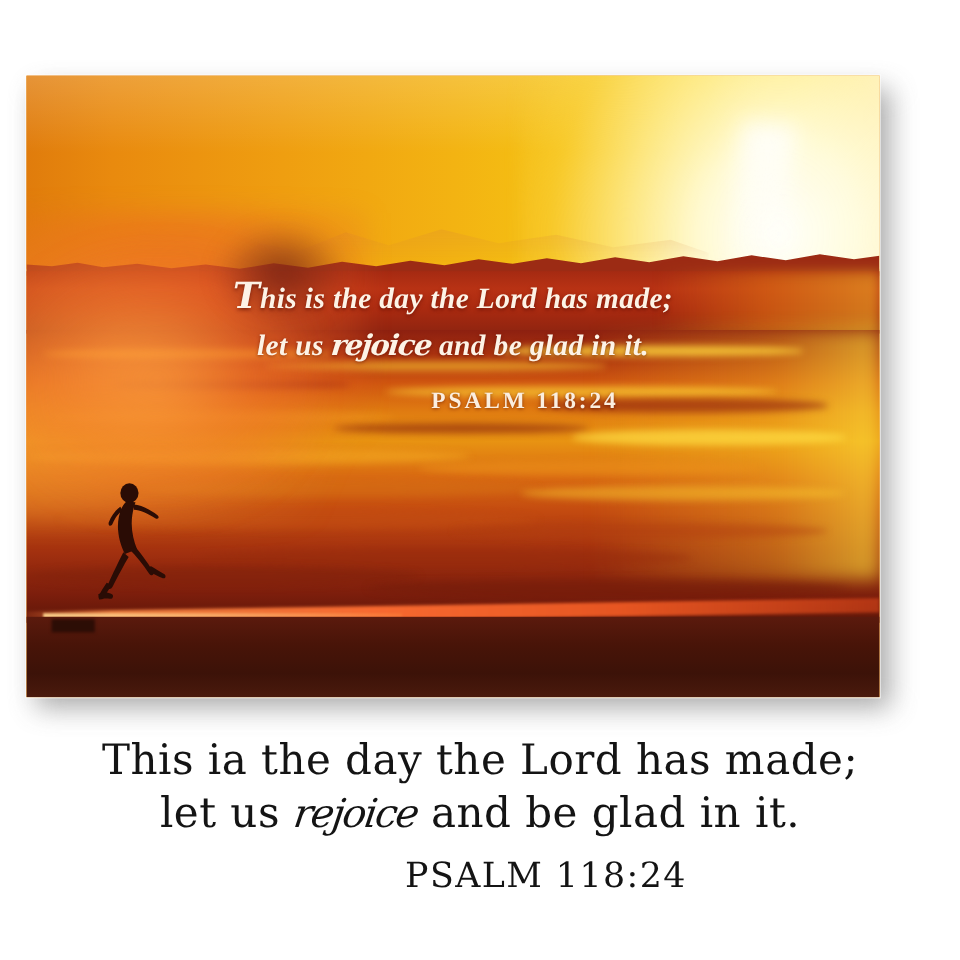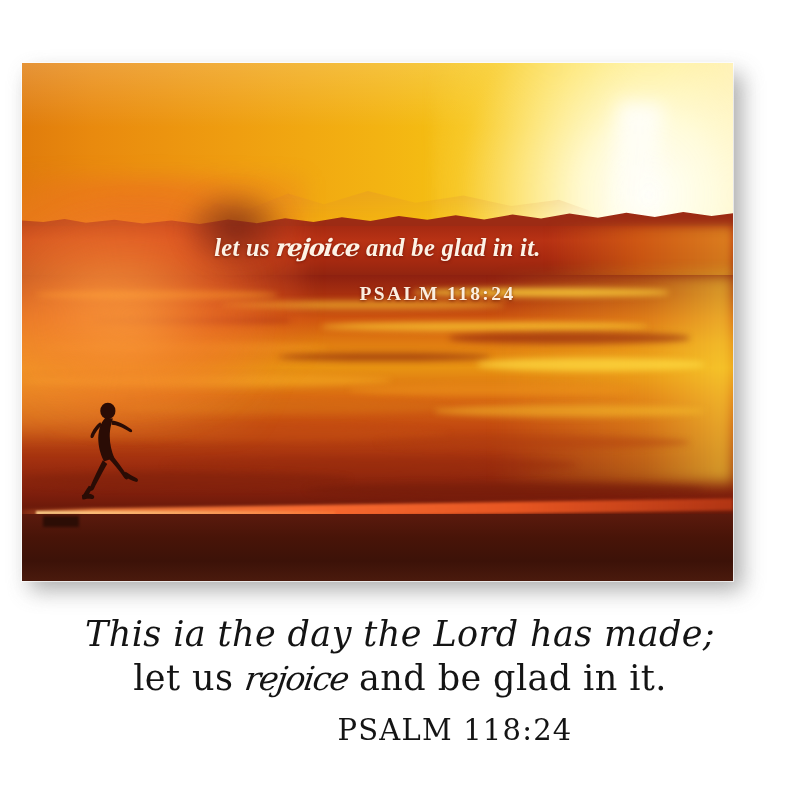--- a/index.html
+++ b/index.html
@@ -324,21 +324,20 @@
     width: 800px;
     text-align: center;
     color: #141414;
   }
   .cap-line1 {
     font-family: "DejaVu Serif", serif;
     font-size: 35px;
     line-height: 44px;
     letter-spacing: 0.4px;
     white-space: nowrap;
-    font-style: italic;
   }
   .cap-line2 {
     font-family: "DejaVu Serif", serif;
     font-size: 35px;
     line-height: 44px;
     letter-spacing: 0.4px;
     white-space: nowrap;
   }
   .cap-script {
     font-family: "DejaVu Serif", serif;
@@ -419,20 +418,21 @@
           <path d="M44 96 C52 104 62 116 70 128 C73 132 78 130 75 125 C67 112 58 100 52 93 Z"></path>
           <path d="M68 124 C74 128 82 132 88 134 C92 135 93 130 89 128 C83 125 77 121 72 118 Z"></path>
           <path d="M36 100 C30 112 22 128 16 142 C13 148 19 151 22 145 C29 131 37 116 43 106 Z"></path>
           <path d="M14 140 C10 146 6 152 4 157 C2 161 8 164 11 159 C14 153 18 147 21 143 Z"></path>
           <path d="M3 155 C8 152 16 152 21 155 C24 157 22 162 18 161 C13 160 7 161 4 162 Z"></path>
         </g>
       </svg>
     </div>
 
     <div class="verse-overlay">
+      <div class="verse-line"><span class="swash">T</span><span>his is the day the Lord has made;</span></div>
       <div class="verse-line"><span>let us </span><span class="verse-script">rejoice</span><span> and be glad in it.</span></div>
       <div class="verse-ref">PSALM 118:24</div>
     </div>
 
   </div>
 
   <div class="caption">
     <div class="cap-line1">This ia the day the Lord has made;</div>
     <div class="cap-line2"><span>let us </span><span class="cap-script">rejoice</span><span> and be glad in it.</span></div>
     <div class="cap-ref">PSALM 118:24</div>

